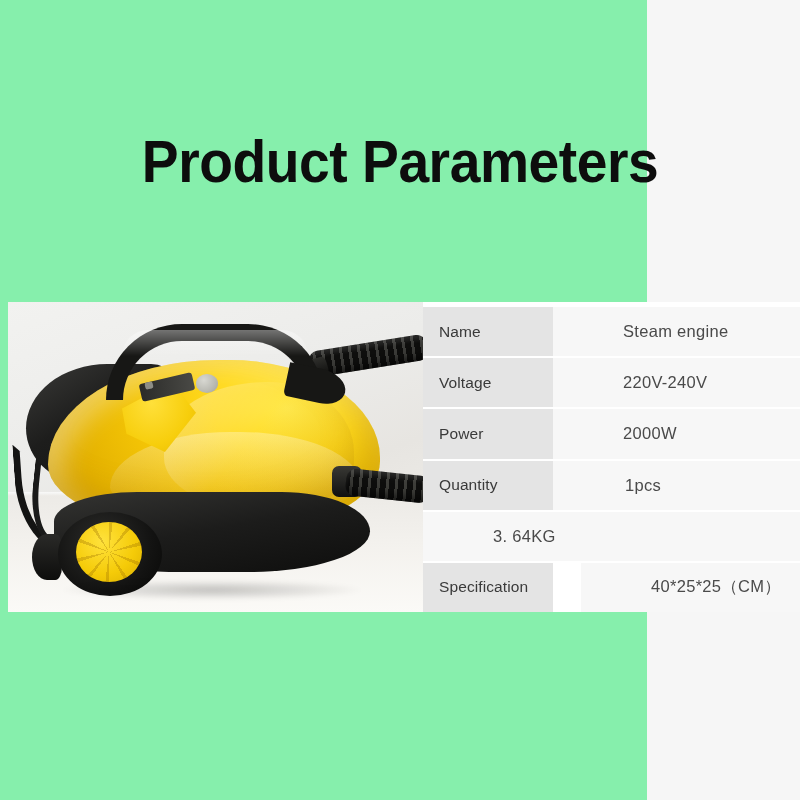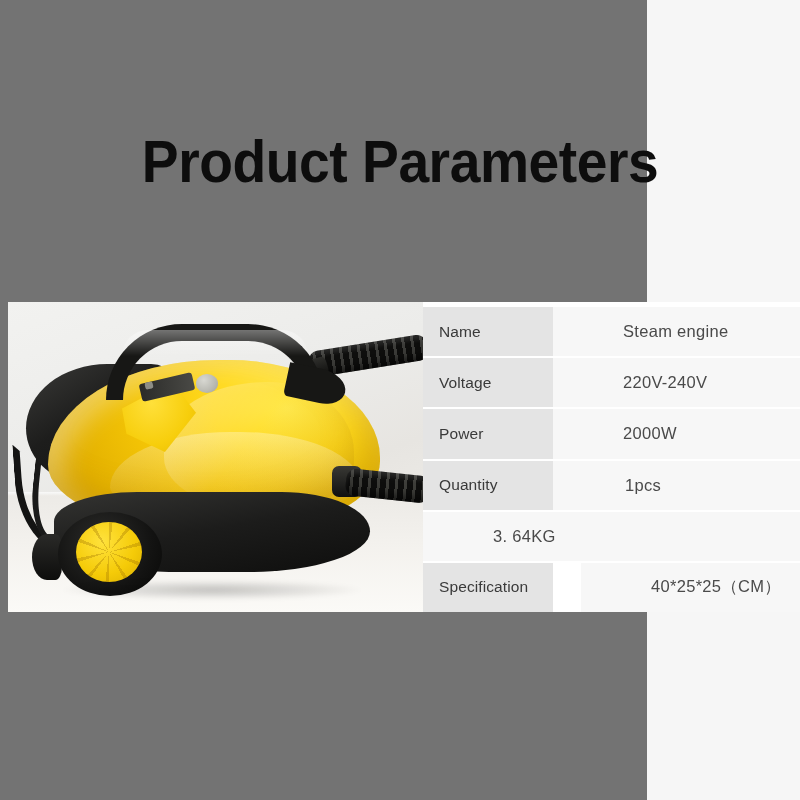--- a/index.html
+++ b/index.html
@@ -10,21 +10,21 @@
     height: 800px;
     background: #f6f6f6;
     font-family: "Liberation Sans", sans-serif;
     overflow: hidden;
   }
 
   #page {
     position: relative;
     width: 647px;
     height: 800px;
-    background: #737373;
+    background: #86efac;
   }
 
   
   .page-title {
     position: absolute;
     left: 0;
     top: 126px;
     width: 800px;
     text-align: center;
     font-family: "Liberation Sans", sans-serif;

